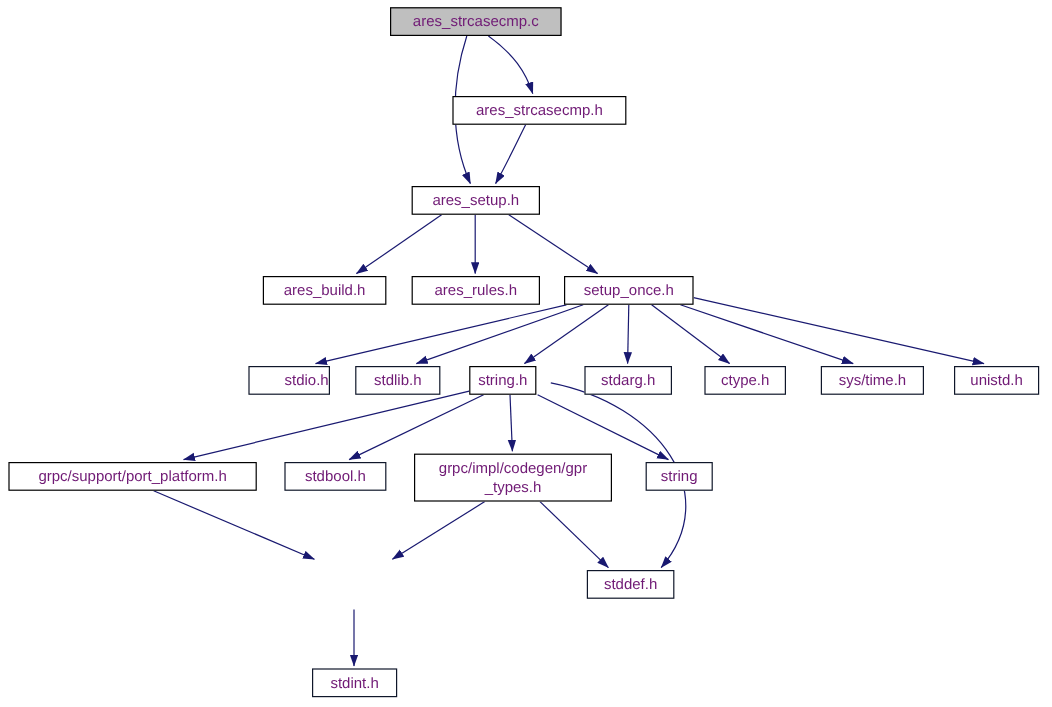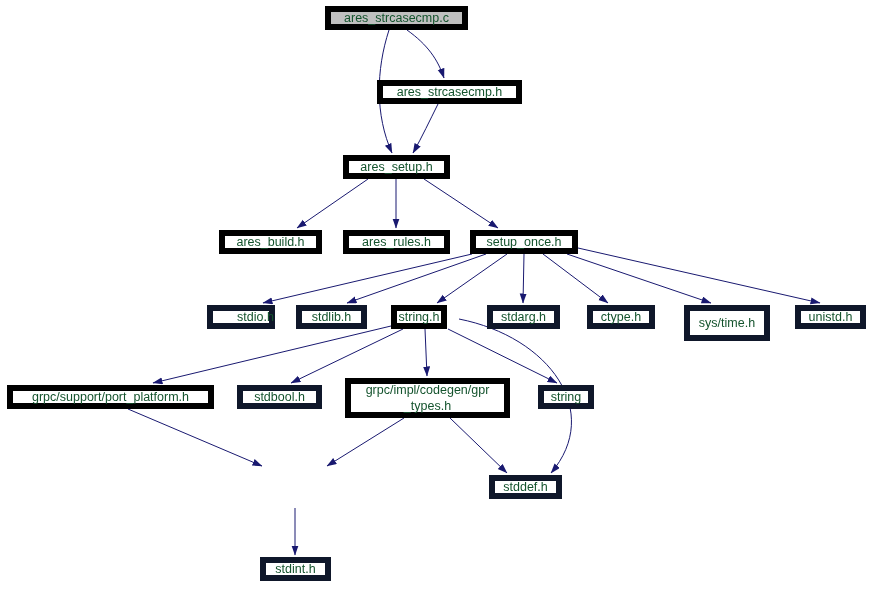--- a/index.html
+++ b/index.html
@@ -17,22 +17,22 @@
     width: 877px; height: 589px;
   }
   .node {
     position: absolute;
     box-sizing: border-box;
     display: flex;
     align-items: center;
     justify-content: center;
     text-align: center;
     background: #ffffff;
-    border: 6px solid #0f172a;
-    color: #14532d;
+    border: 1px solid #0f172a;
+    color: #701a75;
     font-size: 12.5px;
     line-height: 1.3;
     white-space: pre-line;
   }
   .node.linked { border-color: #000000; cursor: pointer; }
   .node.root   { background: #bfbfbf; border-color: #000000; }
   .edge { stroke: #191970; stroke-width: 1; fill: none; }
 </style>
 </head>
 <body>
@@ -85,21 +85,21 @@
   <div class="node external" style="left:207px; top:305px; width:68px; height:24px;padding-left:29px;">stdio.h</div>
 
   <div class="node external" style="left:296px; top:305px; width:71px; height:24px;">stdlib.h</div>
 
   <div class="node linked" style="left:391px; top:305px; width:56px; height:24px;">string.h</div>
 
   <div class="node external" style="left:487px; top:305px; width:73px; height:24px;">stdarg.h</div>
 
   <div class="node external" style="left:587px; top:305px; width:68px; height:24px;">ctype.h</div>
 
-  <div class="node external" style="left:684px; top:305px; width:86px; height:36px;">sys/time.h</div>
+  <div class="node external" style="left:684px; top:305px; width:86px; height:24px;">sys/time.h</div>
 
   <div class="node external" style="left:795px; top:305px; width:71px; height:24px;">unistd.h</div>
 
   <div class="node linked" style="left:7px; top:385px; width:207px; height:24px;">grpc/support/port_platform.h</div>
 
   <div class="node external" style="left:237px; top:385px; width:85px; height:24px;">stdbool.h</div>
 
   <div class="node linked" style="left:345px; top:378px; width:165px; height:40px;">grpc/impl/codegen/gpr
 _types.h</div>
 

